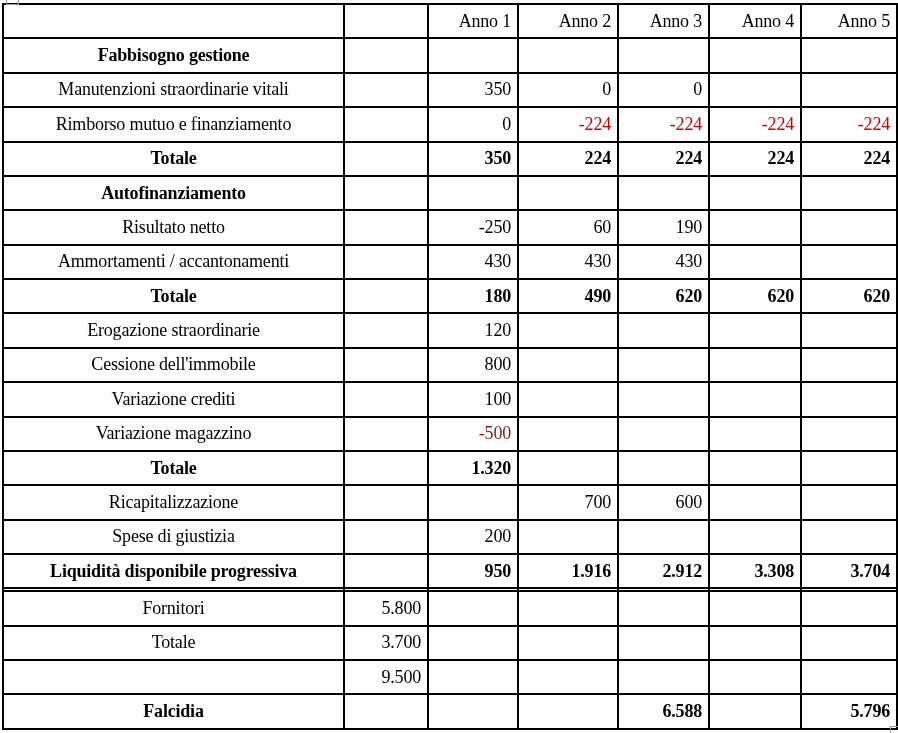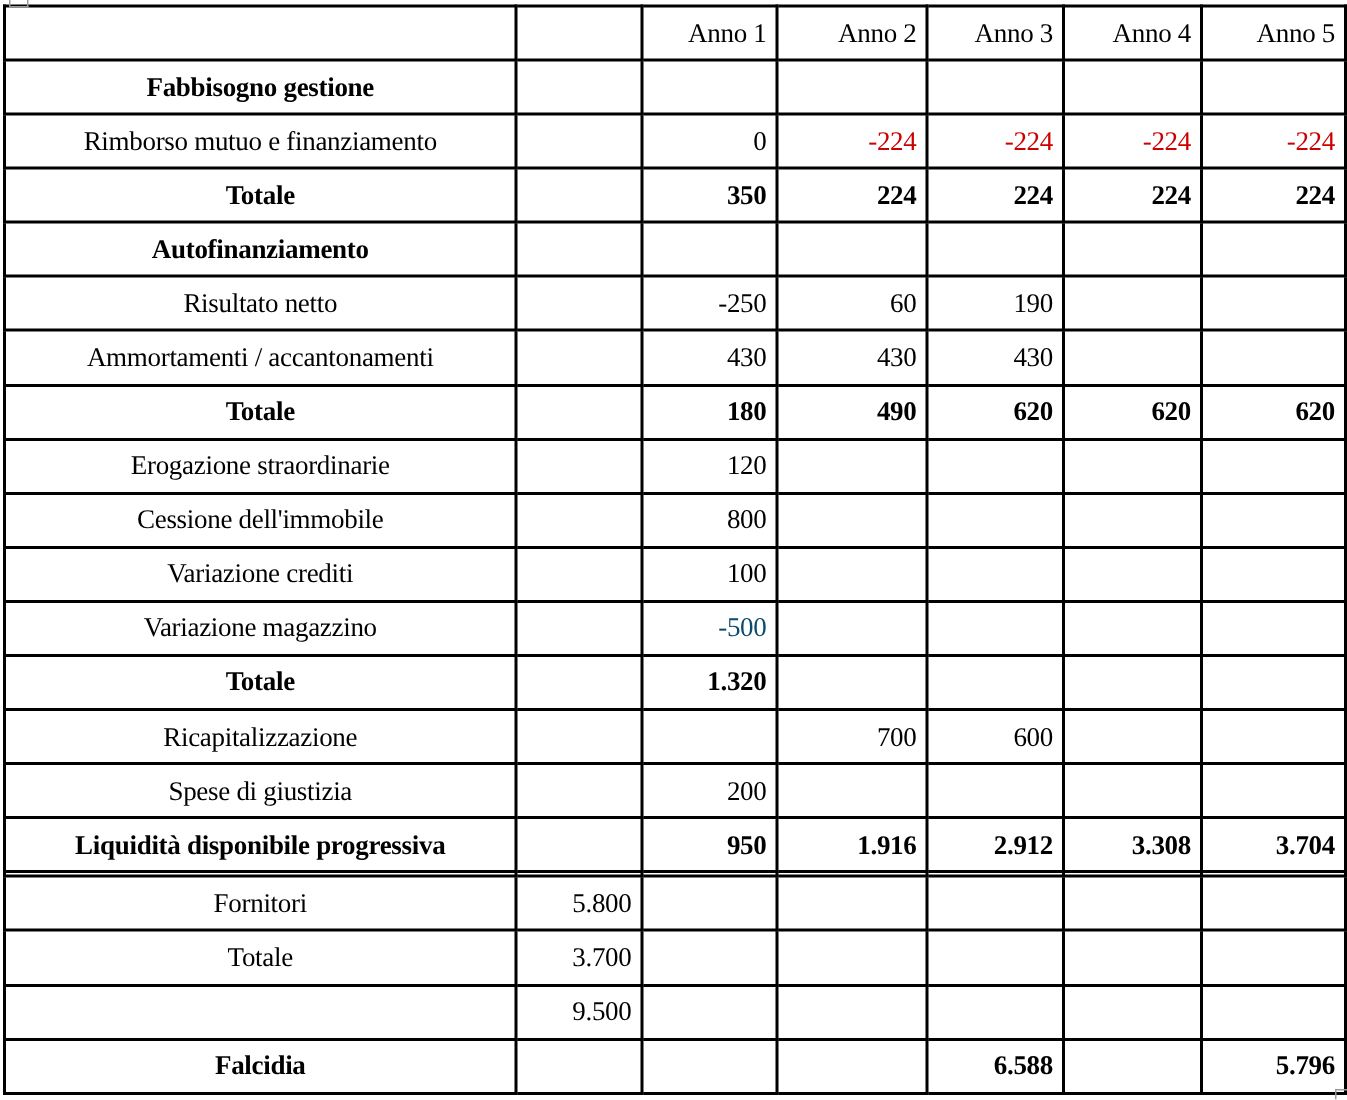--- a/index.html
+++ b/index.html
@@ -80,20 +80,29 @@
       <tr>
         <td class="lbl bold">Fabbisogno gestione</td>
         <td class="num"></td>
         <td class="num"></td>
         <td class="num"></td>
         <td class="num"></td>
         <td class="num"></td>
         <td class="num"></td>
       </tr>
       <tr>
+        <td class="lbl">Manutenzioni straordinarie vitali</td>
+        <td class="num"></td>
+        <td class="num">350</td>
+        <td class="num">0</td>
+        <td class="num">0</td>
+        <td class="num"></td>
+        <td class="num"></td>
+      </tr>
+      <tr>
         <td class="lbl">Rimborso mutuo e finanziamento</td>
         <td class="num"></td>
         <td class="num">0</td>
         <td class="num" style="color: rgb(204, 0, 0);">-224</td>
         <td class="num" style="color: rgb(204, 0, 0);">-224</td>
         <td class="num" style="color: rgb(204, 0, 0);">-224</td>
         <td class="num" style="color: rgb(204, 0, 0);">-224</td>
       </tr>
       <tr>
         <td class="lbl bold">Totale</td>
@@ -163,21 +172,21 @@
         <td class="num"></td>
         <td class="num">100</td>
         <td class="num"></td>
         <td class="num"></td>
         <td class="num"></td>
         <td class="num"></td>
       </tr>
       <tr>
         <td class="lbl">Variazione magazzino</td>
         <td class="num"></td>
-        <td class="num" style="color: #0c4a6e; padding-left: 40px;">-500</td>
+        <td class="num" style="color: #7f1d1d; padding-left: 40px;">-500</td>
         <td class="num"></td>
         <td class="num"></td>
         <td class="num"></td>
         <td class="num"></td>
       </tr>
       <tr>
         <td class="lbl bold">Totale</td>
         <td class="num"></td>
         <td class="num bold">1.320</td>
         <td class="num bold"></td>

